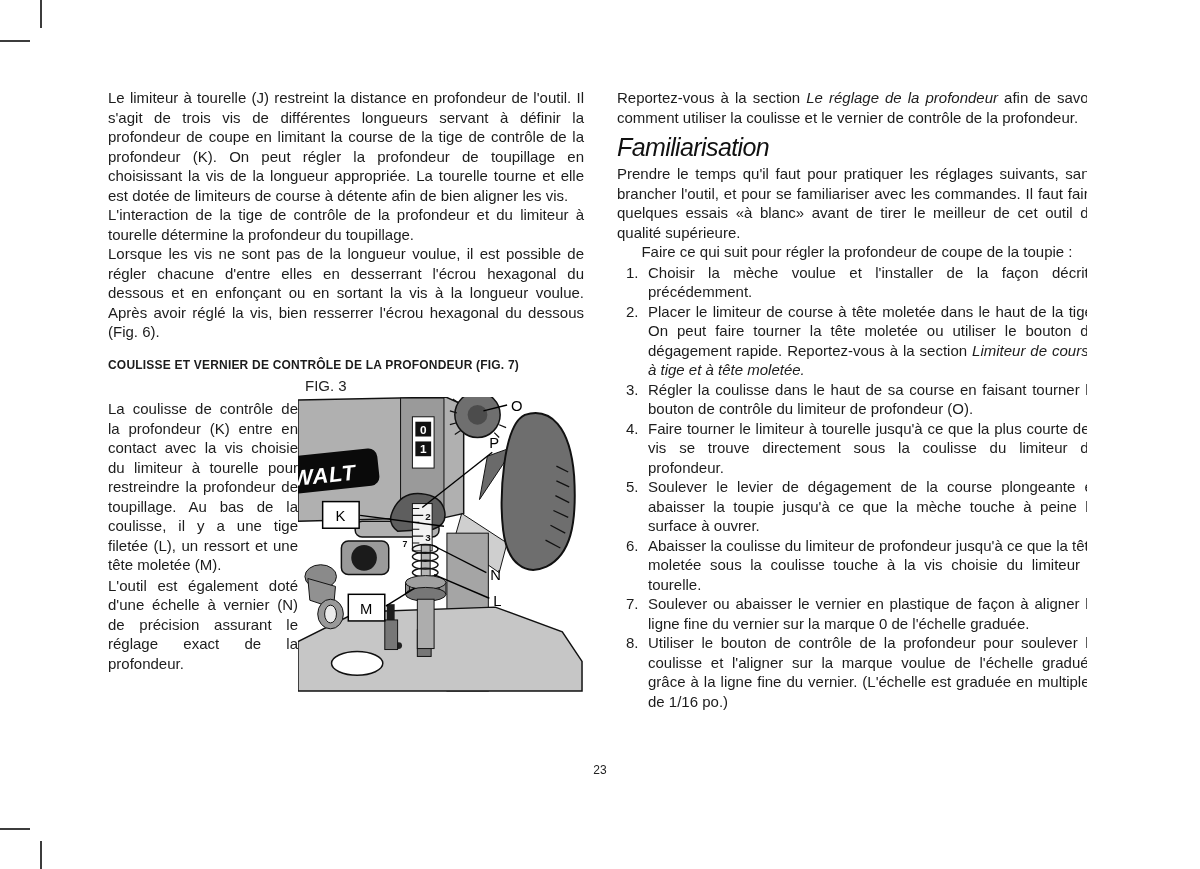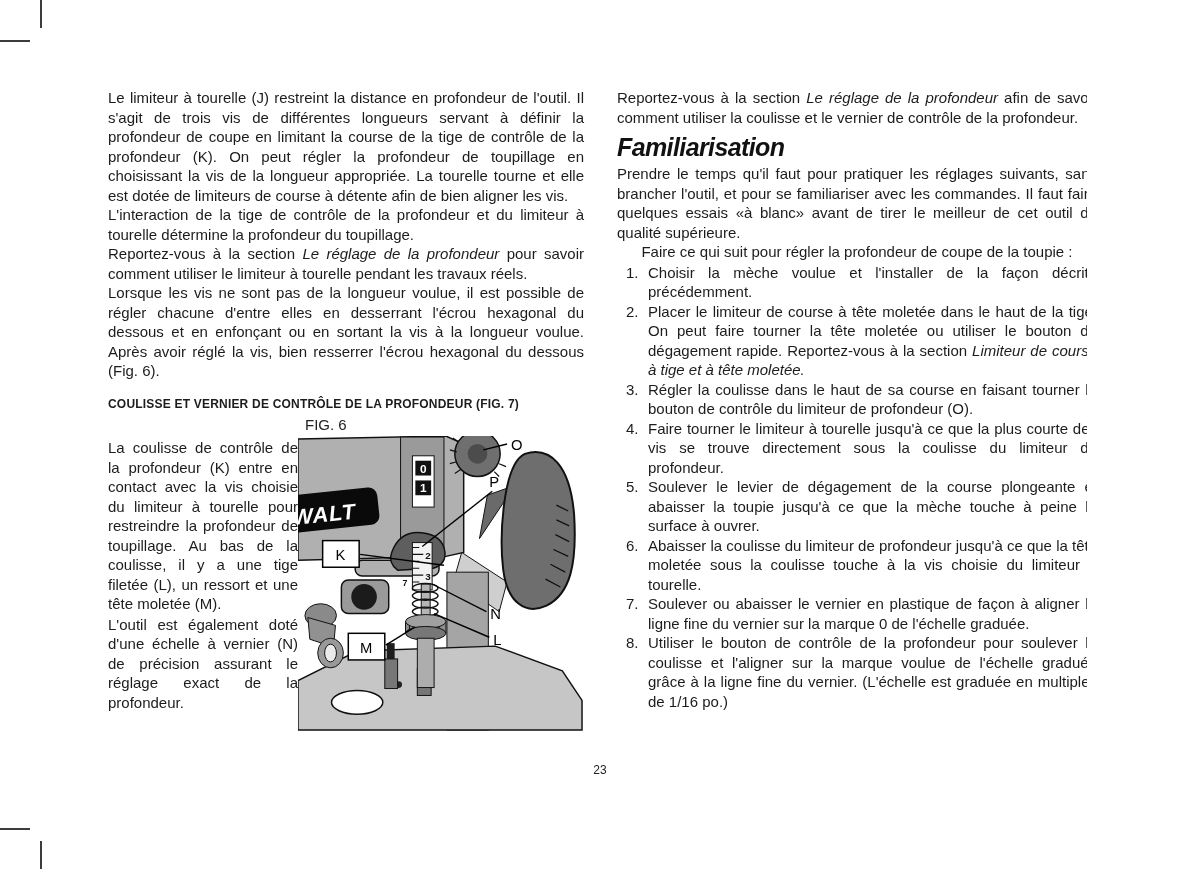--- a/index.html
+++ b/index.html
@@ -13,21 +13,21 @@
   .col{position:absolute;top:88px;}
   .col-left{left:108px;width:476px;}
   .col-right{left:617px;width:480px;}
   p.body{margin:0;font-size:15px;line-height:19.5px;text-align:justify;}
   .em{font-weight:normal;font-style:italic;}
   .section-heading{
     margin:14px 0 2px 0;font-size:12px;font-weight:bold;line-height:19.5px;
     letter-spacing:.2px;
   }
   .big-heading{
-    margin:7px 0 3px 0;font-size:25px;font-weight:bold;font-style:italic;
+    margin:7px 0 3px 0;font-size:25px;font-weight:normal;font-style:italic;
     letter-spacing:-0.6px;line-height:27px;color:#111;
   }
   
   .split-row{display:flex;align-items:flex-start;margin-top:2px;}
   .narrow-text{width:190px;flex:none;padding-top:22px;}
   .narrow-text p{margin:0 0 1px 0;}
   .figure-block{width:286px;margin-left:auto;}
   .fig-label{font-size:15px;margin:0 0 3px 7px;color:#222;}
   
   .steps{margin-top:1px;}
@@ -59,32 +59,31 @@
   <div class="crop" style="left:1159px;top:0;width:2px;height:28px;"></div>
   <div class="crop" style="left:1170px;top:40px;width:30px;height:2px;"></div>
   <div class="crop" style="left:0;top:828px;width:30px;height:2px;"></div>
   <div class="crop" style="left:40px;top:841px;width:2px;height:28px;"></div>
   <div class="crop" style="left:1170px;top:828px;width:30px;height:2px;"></div>
   <div class="crop" style="left:1159px;top:841px;width:2px;height:28px;"></div>
 
   <div class="col col-left">
     <p class="body">Le limiteur à tourelle (J) restreint la distance en profondeur de l'outil. Il s'agit de trois vis de différentes longueurs servant à définir la profondeur de coupe en limitant la course de la tige de contrôle de la profondeur (K). On peut régler la profondeur de toupillage en choisissant la vis de la longueur appropriée. La tourelle tourne et elle est dotée de limiteurs de course à détente afin de bien aligner les vis.</p>
     <p class="body">L'interaction de la tige de contrôle de la profondeur et du limiteur à tourelle détermine la profondeur du toupillage.</p>
-    <p class="body"><span>Reportez-vous à la section </span><span class="em">Le réglage de la profondeur</span><span> pour savoir comment utiliser le limiteur à tourelle pendant les travaux réels.</span></p>
     <p class="body" style="order:-1">Lorsque les vis ne sont pas de la longueur voulue, il est possible de régler chacune d'entre elles en desserrant l'écrou hexagonal du dessous et en enfonçant ou en sortant la vis à la longueur voulue. Après avoir réglé la vis, bien resserrer l'écrou hexagonal du dessous (Fig. 6).</p>
     <h3 class="section-heading">COULISSE ET VERNIER DE CONTRÔLE DE LA PROFONDEUR (FIG. 7)</h3>
 
     <div class="split-row">
       <div class="narrow-text">
         <p class="body">La coulisse de contrôle de la profondeur (K) entre en contact avec la vis choisie du limiteur à tourelle pour restreindre la profondeur de toupillage. Au bas de la coulisse, il y a une tige filetée (L), un ressort et une tête moletée (M).</p>
         <p class="body">L'outil est également doté d'une échelle à vernier (N) de précision assurant le réglage exact de la profondeur.</p>
       </div>
 
       <div class="figure-block">
-        <div class="fig-label">FIG. 6</div>
+        <div class="fig-label">FIG. 3</div>
         <svg viewBox="0 0 290 300" width="286" height="296">
 
           <polygon points="0,3 150,0 168,8 168,118 150,122 0,126" fill="#b0b0b0" stroke="#111" stroke-width="1.5"></polygon>
           <rect x="104" y="1" width="44" height="124" fill="#9a9a9a" stroke="#111"></rect>
 
           <g transform="rotate(-6 35 78)">
             <rect x="-10" y="56" width="92" height="38" rx="9" fill="#0a0a0a"></rect>
             <text x="-6" y="86" font-size="22" font-weight="bold" font-style="italic" fill="#ffffff" letter-spacing="1">WALT</text>
           </g>
 

